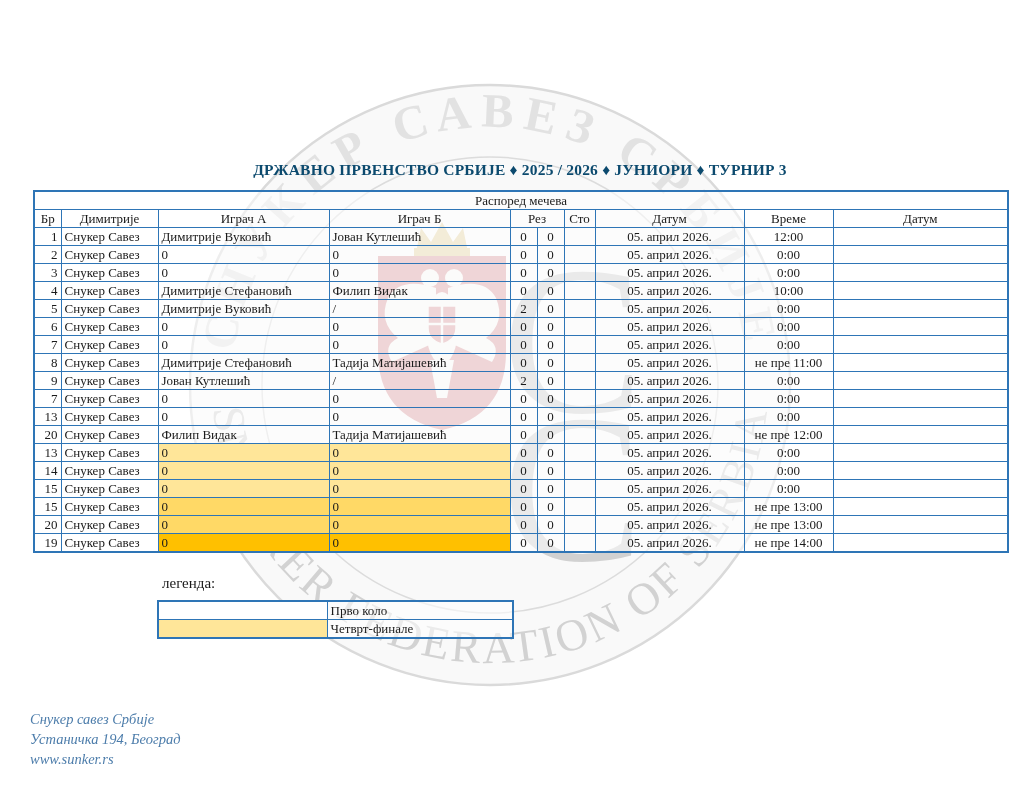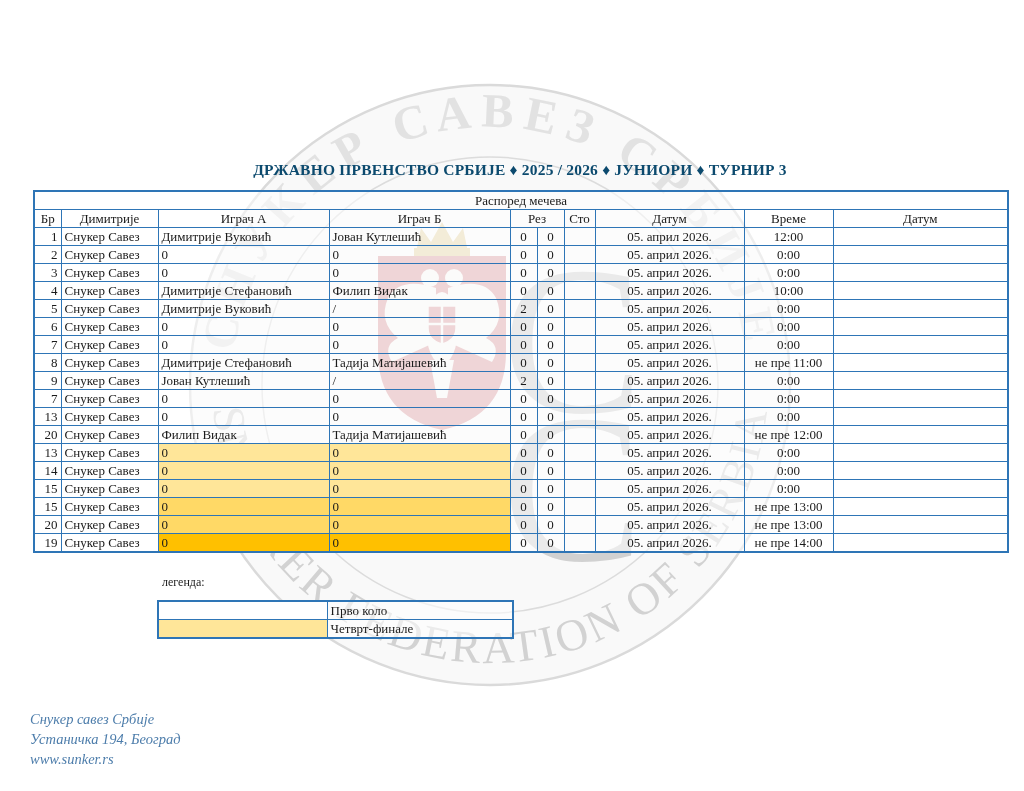--- a/index.html
+++ b/index.html
@@ -21,21 +21,21 @@
     border:1px solid #2E75B6;padding:0 3px;height:17px;
     font-weight:normal;white-space:nowrap;overflow:hidden;
     background:rgba(255,255,255,0.55);
   }
   table.schedule tbody tr{height:17.3px;}
   th.caption{text-align:center;}
   table.schedule thead th{text-align:center;margin-left:28px;}
   td.c-num{text-align:right;padding-right:4px;}
   td.c-text{text-align:left;}
   td.c-center{text-align:center;}
-  .legend-label{position:absolute;left:162px;top:575px;font-size:12px;z-index:2;}
+  .legend-label{position:absolute;left:162px;top:575px;font-size:15px;z-index:2;}
   table.legend{
     position:absolute;left:157px;top:600px;width:355px;z-index:2;
     border-collapse:collapse;table-layout:fixed;border:2px solid #2E75B6;font-size:13px;
   }
   table.legend td{border:1px solid #2E75B6;height:17px;padding:0 3px;white-space:nowrap;overflow:hidden;}
   table.legend td.l-label{background:rgba(255,255,255,0.55);}
   .footer{position:absolute;left:30px;top:709px;z-index:2;font-style:italic;
     font-size:14.5px;line-height:20px;color:#4d7dab;}
 </style>
 </head>

